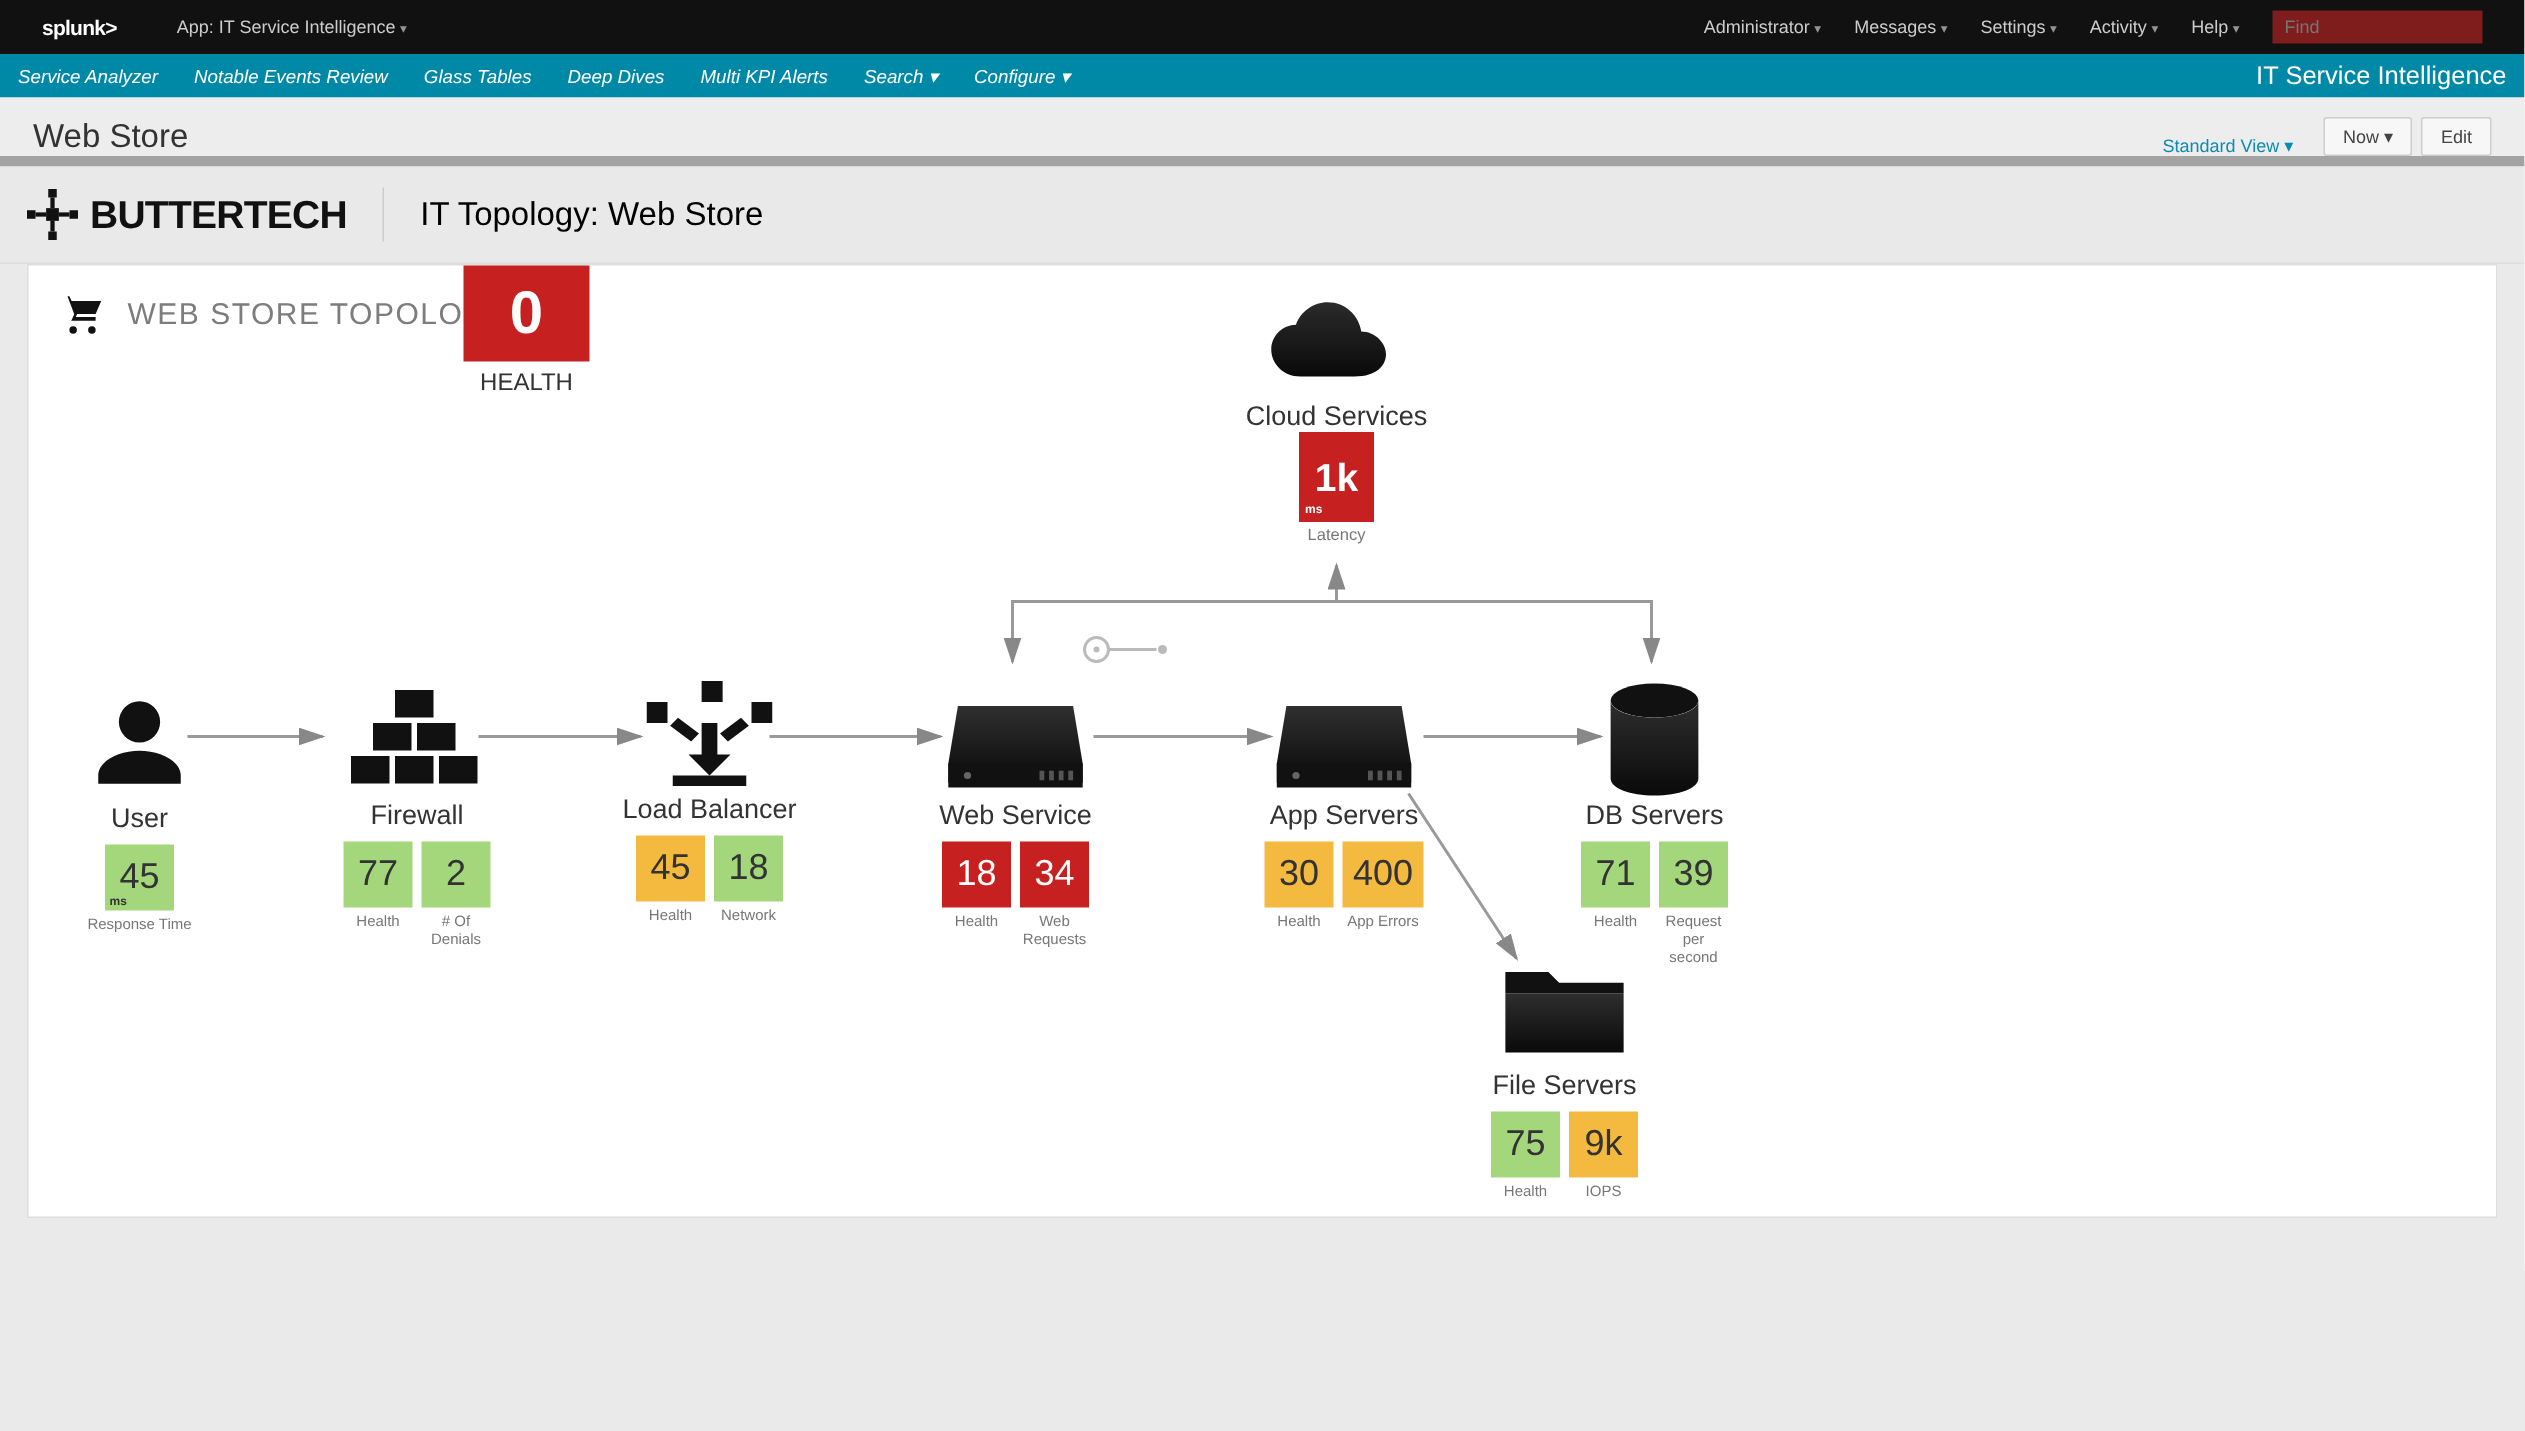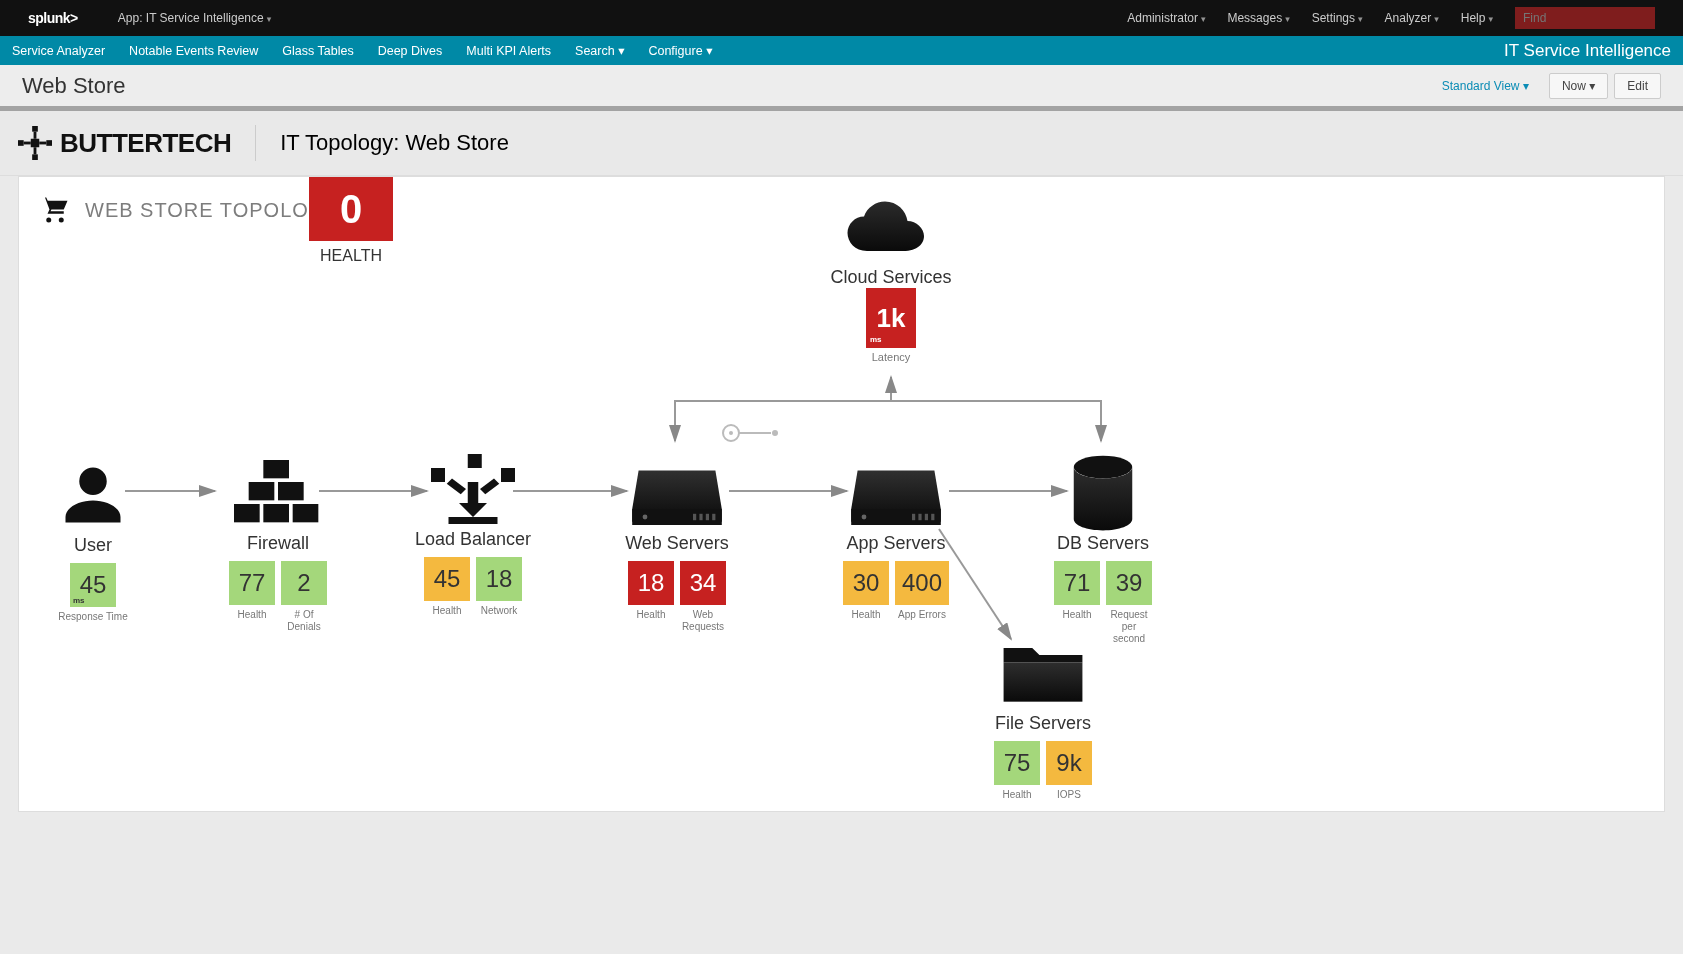--- a/index.html
+++ b/index.html
@@ -10,26 +10,26 @@
 .topbar .logo { color: #fff; font-weight: bold; font-size: 14px; margin-right: 18px; letter-spacing: -0.5px; }
 .topbar .appname { color: #ccc; cursor: pointer; }
 .topbar .spacer { flex: 1; }
 .topbar .topitem { margin-left: 22px; cursor: pointer; color: #ccc; }
 .topbar .chev { font-size: 9px; margin-left: 3px; opacity: 0.7; }
 .topbar .find { margin-left: 22px; }
 .topbar .find input { background: #7f1d1d; border: none; color: #aaa; padding: 4px 8px; width: 140px; font-size: 12px; }
 
 
 .navbar { background: #0089a6; height: 29px; display: flex; align-items: center; padding: 0 12px; color: #fff; font-size: 12.5px; }
-.navbar .navitem { margin-right: 24px; cursor: pointer; }
+.navbar .navitem { margin-right: 24px; cursor: pointer; font-style: italic; }
 .navbar .navspacer { flex: 1; }
 .navbar .brand { font-size: 17px; font-weight: 400; }
 
 
-.titlebar { background: #ededed; height: 46px; display: flex; align-items: center; padding: 0 22px; border-bottom: 5px solid #a3a3a3; }
+.titlebar { background: #ededed; height: 46px; display: flex; align-items: flex-end; padding: 0 22px; border-bottom: 7px solid #a3a3a3; }
 .titlebar .pagetitle { font-size: 22px; color: #333; font-weight: 400; }
 .titlebar .tspacer { flex: 1; }
 .titlebar .stdview { color: #0b8cb5; font-size: 12px; margin-right: 14px; cursor: pointer; }
 .titlebar .btn { background: #f7f7f7; border: 1px solid #ccc; padding: 5px 12px; font-size: 12px; margin-left: 6px; cursor: pointer; color: #444; border-radius: 2px; }
 
 
 .subheader { background: #e9e9e9; height: 65px; display: flex; align-items: center; padding: 0 18px; border-bottom: 1px solid #ddd; }
 .subheader .cologo-sq { font-size: 26px; font-weight: 800; letter-spacing: -0.5px; color: #111; display: flex; align-items: center; }
 .subheader .cologomark { width: 34px; height: 34px; margin-right: 8px; display: inline-flex; align-items: center; justify-content: center; }
 .subheader .divider { width: 1px; height: 36px; background: #ccc; margin: 0 24px; }
@@ -78,21 +78,21 @@
 </head>
 <body>
 
 <div class="topbar">
   <span class="logo">splunk&gt;</span>
   <span class="appname topitem"><span>App: IT Service Intelligence</span><span class="chev">▾</span></span>
   <span class="spacer"></span>
   <span class="topitem"><span>Administrator</span><span class="chev">▾</span></span>
   <span class="topitem"><span>Messages</span><span class="chev">▾</span></span>
   <span class="topitem"><span>Settings</span><span class="chev">▾</span></span>
-  <span class="topitem"><span>Analyzer</span><span class="chev">▾</span></span>
+  <span class="topitem"><span>Activity</span><span class="chev">▾</span></span>
   <span class="topitem"><span>Help</span><span class="chev">▾</span></span>
   <span class="find"><input placeholder="Find" style=""></span>
 </div>
 
 <div class="navbar">
   <span class="navitem">Service Analyzer</span>
   <span class="navitem">Notable Events Review</span>
   <span class="navitem">Glass Tables</span>
   <span class="navitem">Deep Dives</span>
   <span class="navitem">Multi KPI Alerts</span>
@@ -282,21 +282,21 @@
           <rect x="2" y="32" width="56" height="10" fill="#111"></rect>
           <g fill="#555">
               <rect x="40" y="35" width="2" height="4"></rect>
               <rect x="44" y="35" width="2" height="4"></rect>
               <rect x="48" y="35" width="2" height="4"></rect>
               <rect x="52" y="35" width="2" height="4"></rect>
             </g>
           <circle cx="10" cy="37" r="1.5" fill="#666"></circle>
         </svg>
       </div>
-      <div class="nname">Web Servers</div>
+      <div class="nname">Web Service</div>
       <div class="kpis">
         <div class="kpi red">
             <span class="v">18</span>
           </div>
         <div class="kpi red">
             <span class="v">34</span>
           </div>
       </div>
       <div class="kcaps">
           <span class="kc">Health</span>

